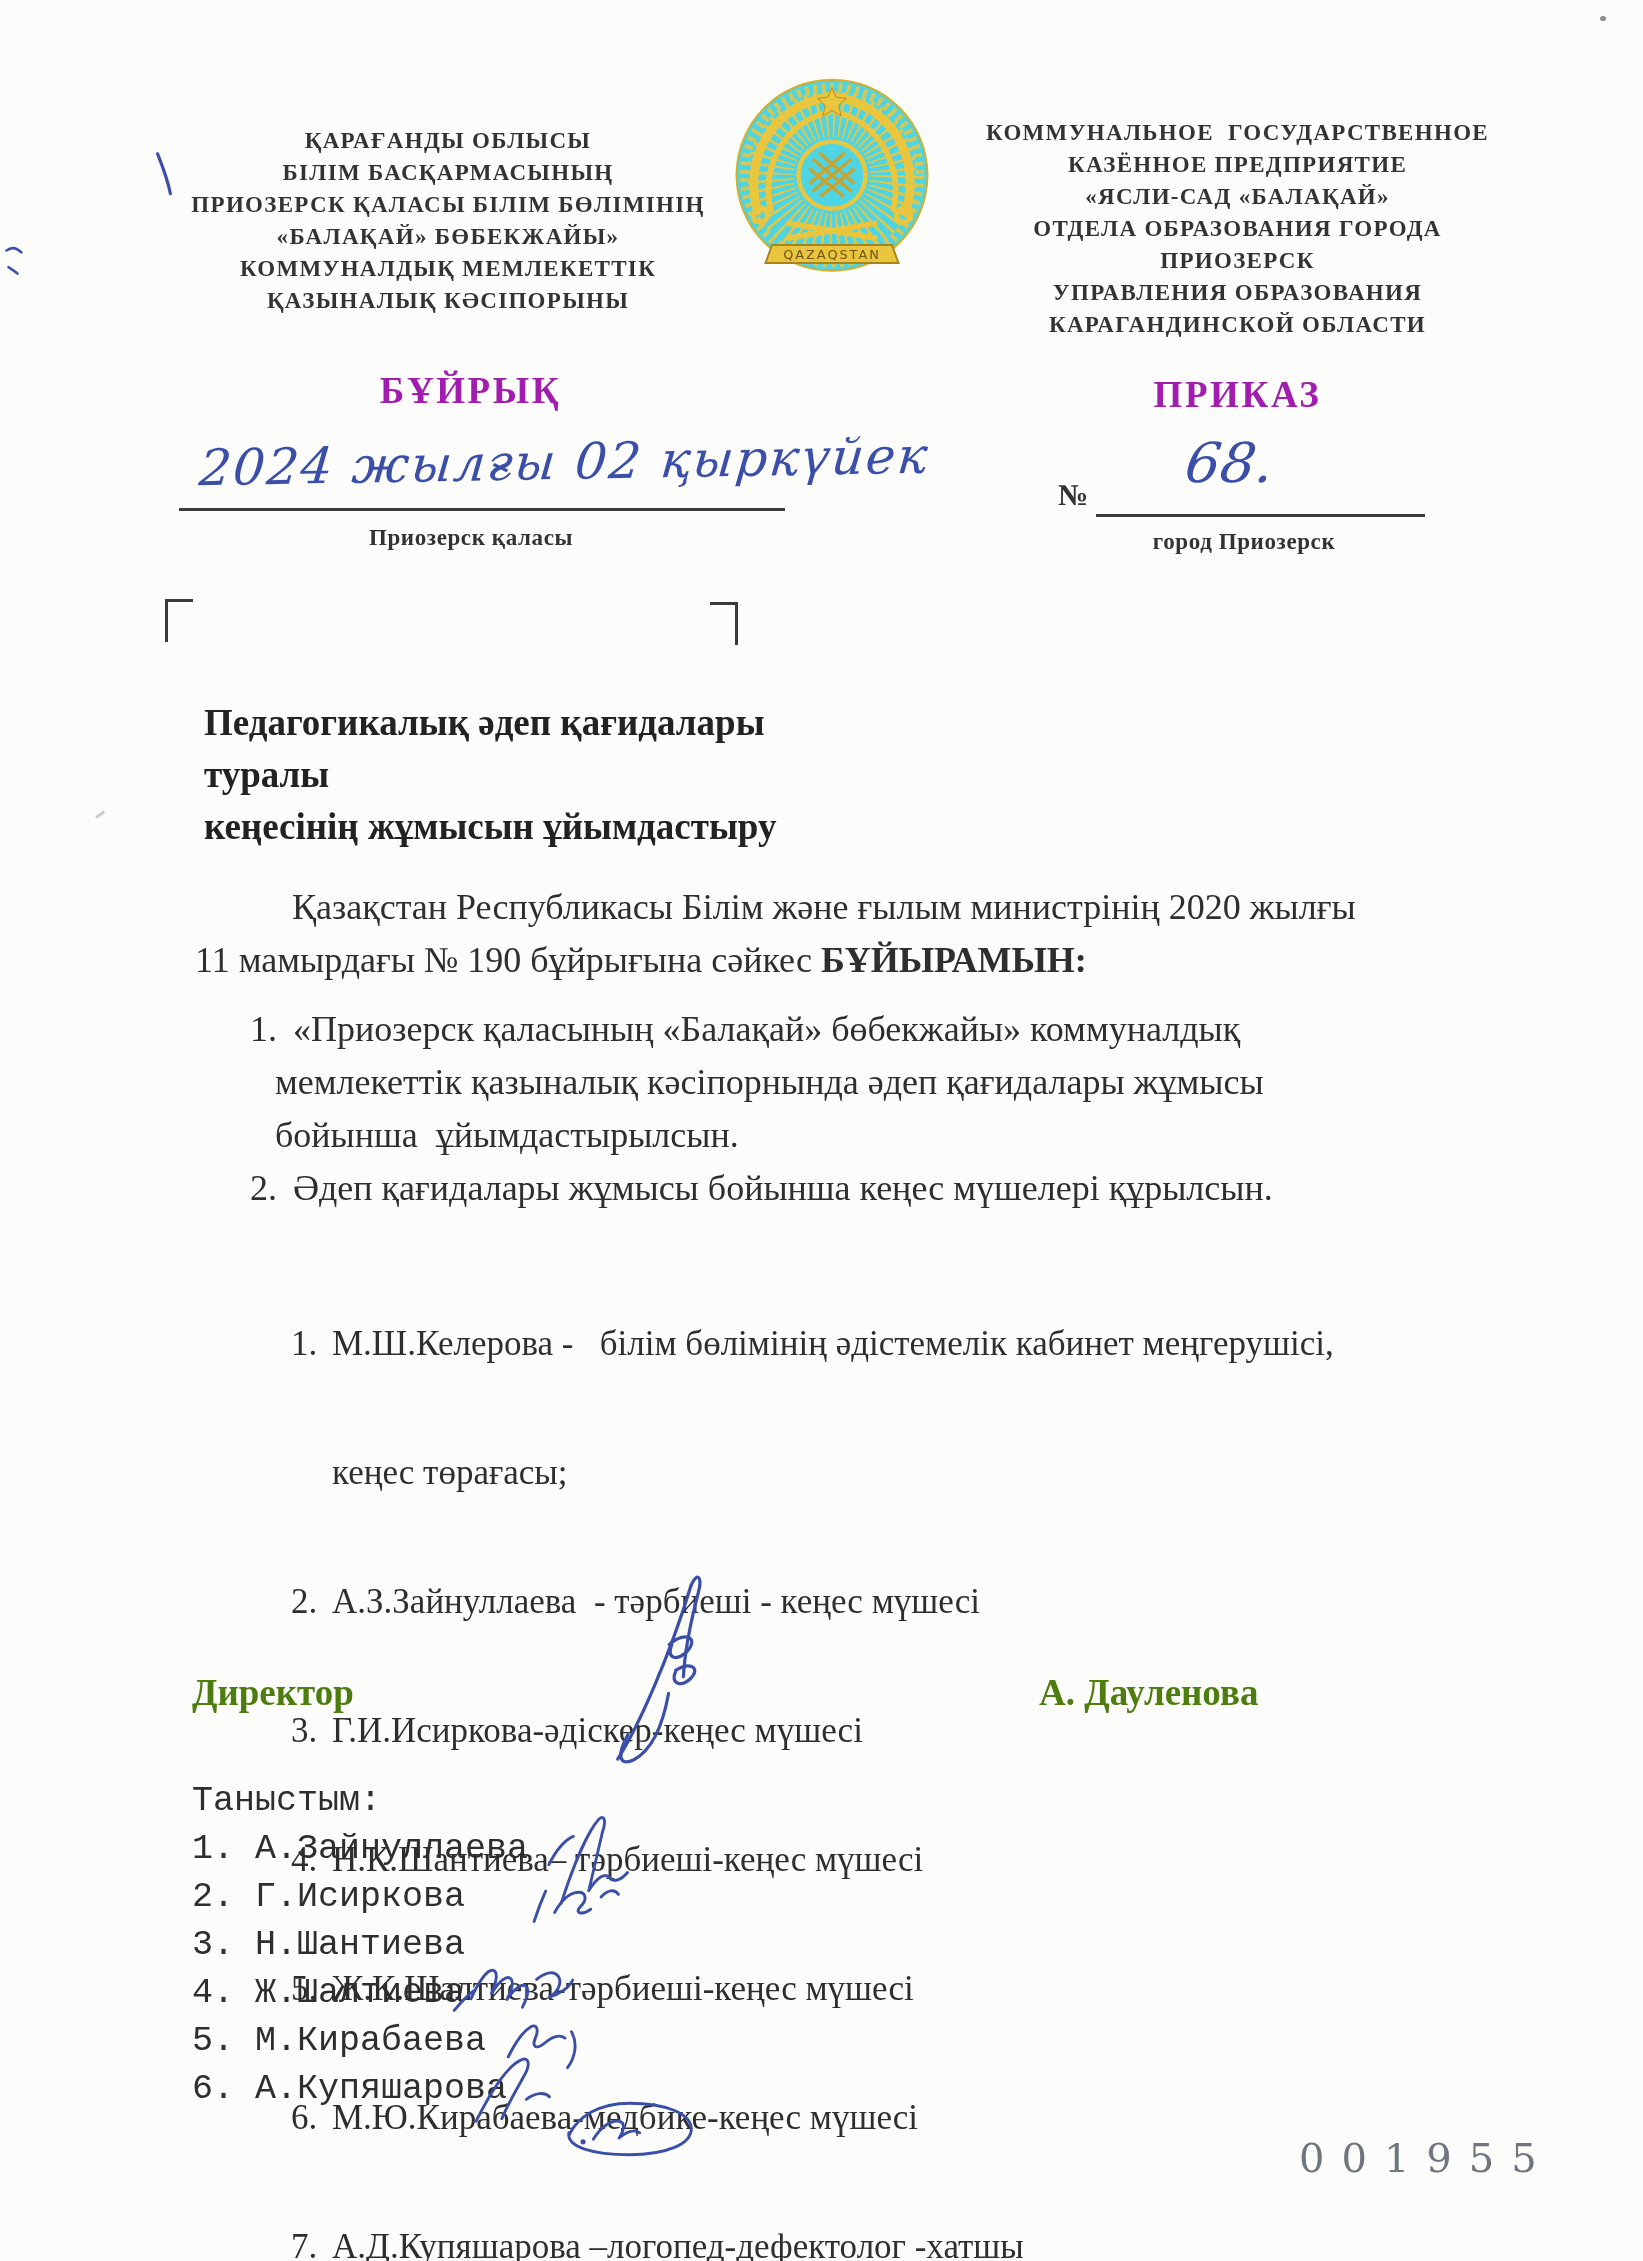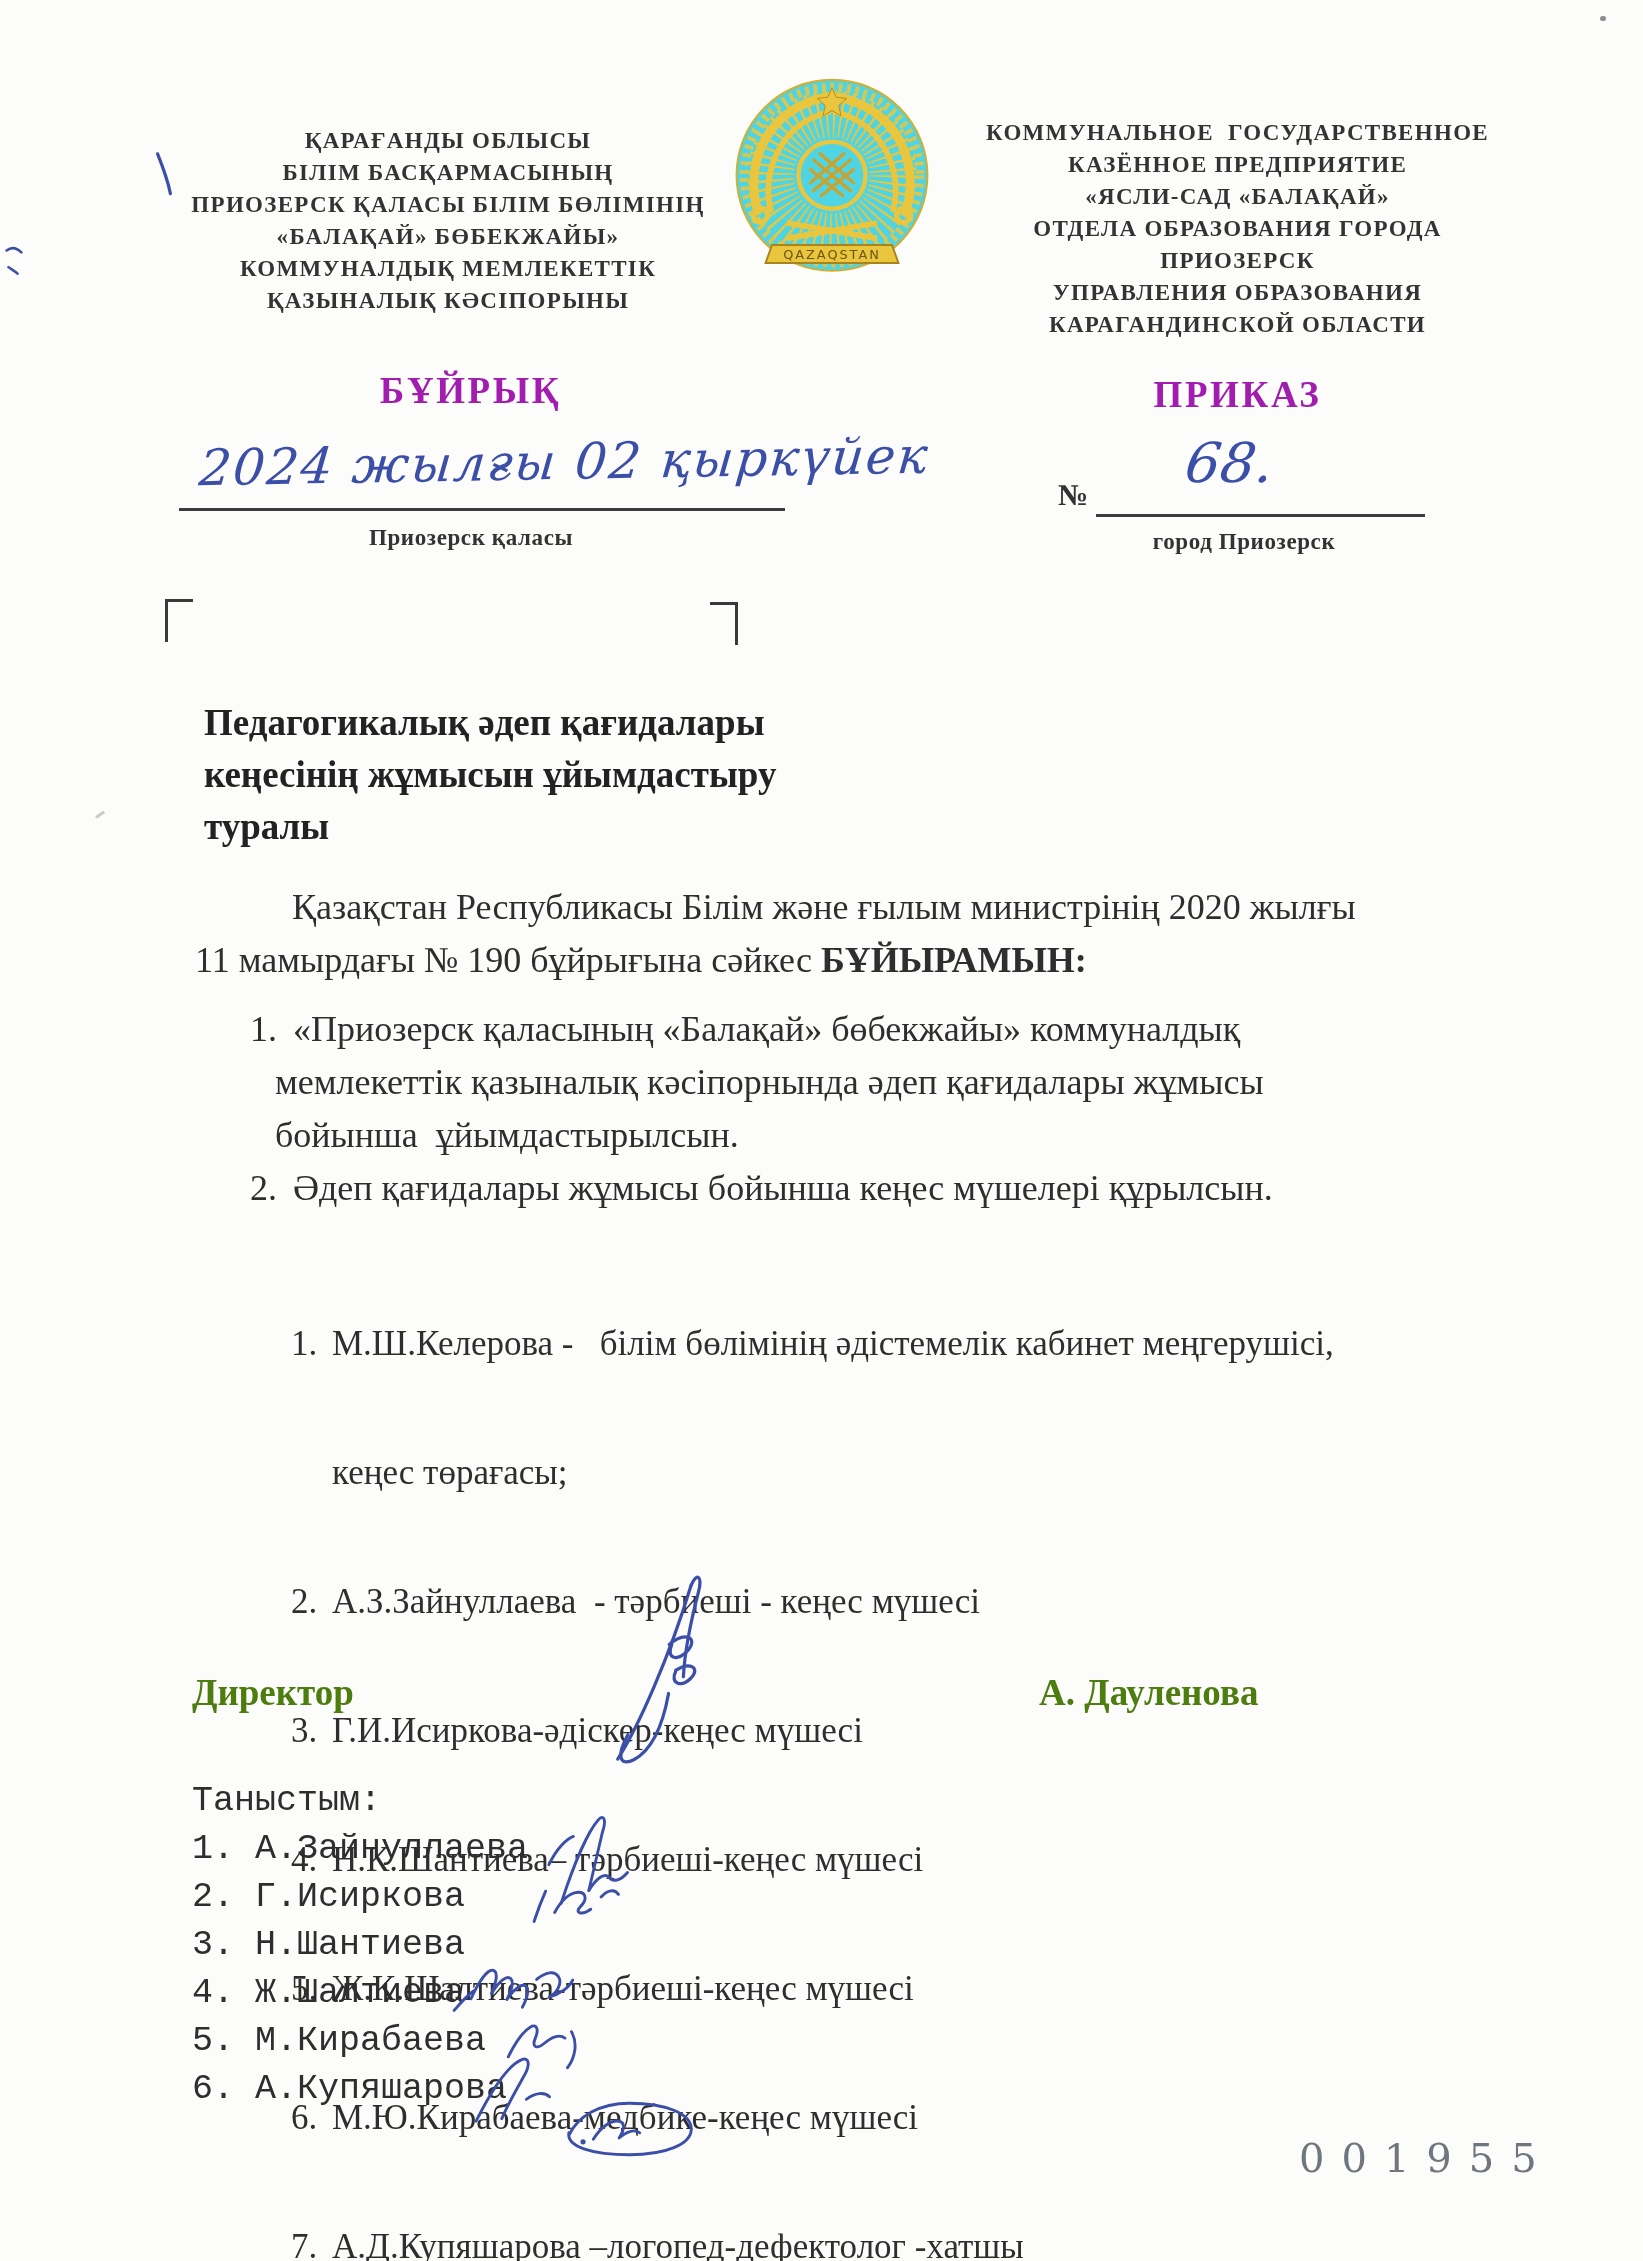--- a/index.html
+++ b/index.html
@@ -119,22 +119,22 @@
   <div class="abs rule" style="left:1096px; top:514px; width:329px;"></div>
 
   <div class="abs place" style="left:271px; top:525px; width:400px;">Приозерск  қаласы</div>
   <div class="abs place" style="left:1044px; top:529px; width:400px;">город  Приозерск</div>
 
   <div class="abs bracket-l" style="left:165px; top:599px;"></div>
   <div class="abs bracket-r" style="left:710px; top:602px;"></div>
 
   <div class="abs subject" style="left:204px; top:697px; width:709px;">
     <div>Педагогикалық әдеп қағидалары</div>
+    <div>туралы</div>
     <div>кеңесінің жұмысын ұйымдастыру</div>
-    <div>туралы</div>
   </div>
 
   <div class="abs bodytext" style="left:195px; top:881px; width:1251px;">
     <div class="indent1 pre">Қазақстан Республикасы Білім және ғылым министрінің 2020 жылғы</div>
     <div><span class="pre">11 мамырдағы № 190 бұйрығына сәйкес </span><b>БҰЙЫРАМЫН:</b></div>
   </div>
 
   <div class="abs olist" style="left:250px; top:1003px;">
     <div><span class="num">1.</span><span class="pre">«Приозерск қаласының «Балақай» бөбекжайы» коммуналдық</span></div>
     <div class="cont pre">мемлекеттік қазыналық кәсіпорнында әдеп қағидалары жұмысы</div>

